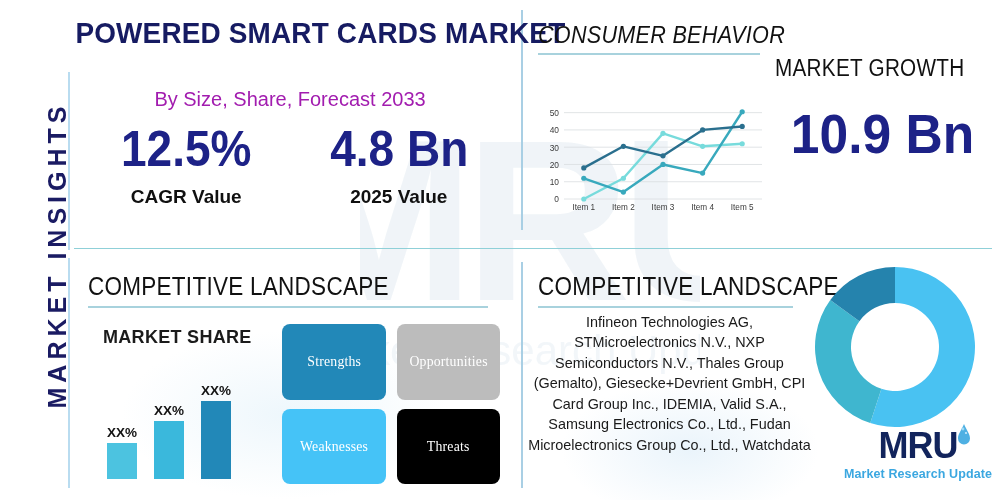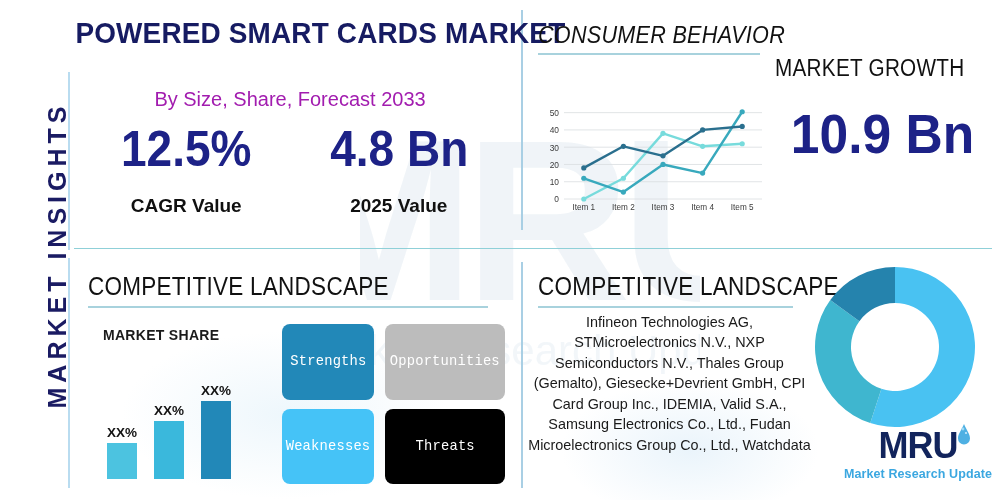--- a/index.html
+++ b/index.html
@@ -126,21 +126,21 @@
     font-weight: 700;
     font-size: 50px;
     color: #1d2287;
     line-height: 1.1;
     transform: scaleX(.92);
   }
   .kpi-label {
     font-weight: 700;
     font-size: 19px;
     color: #101010;
-    margin-top: 18px;
+    margin-top: 9px;
   }
 
   
   .sec-title {
     font-family: "Liberation Sans Narrow", "Liberation Sans", sans-serif;
     font-weight: 400;
     font-size: 24px;
     letter-spacing: .3px;
     color: #111111;
     transform: scaleX(.9);
@@ -183,41 +183,41 @@
 
   
   #comp-left-title-wrap {
     position: absolute; left: 88px; top: 272px; z-index: 3;
   }
   #comp-left-title-wrap .sec-title { font-size: 25px; }
   #comp-left-title-wrap .sec-underline { width: 400px; margin-top: 5px; }
 
   .mshare-label {
     position: absolute; left: 103px; top: 327px;
-    font-weight: 700; font-size: 14px; letter-spacing: .3px;
+    font-weight: 700; font-size: 18px; letter-spacing: .3px;
     color: #1b1b1b; z-index: 3;
   }
   .barchart {
     position: absolute; left: 95px; top: 335px;
     width: 165px; height: 148px; z-index: 3;
   }
   .swot {
     position: absolute; left: 282px; top: 324px;
     width: 218px; height: 160px;
     display: grid;
     grid-template-columns: 1fr 1fr;
     grid-template-rows: 1fr 1fr;
     gap: 9px 11px;
     z-index: 3;
   }
   .swot-box {
     border-radius: 8px;
     display: flex; align-items: center; justify-content: center;
     color: #ffffff;
-    font-family: Liberation Mono, monospace;
+    font-family: Liberation Serif, serif;
     font-size: 15px;
     letter-spacing: .2px;
     transform-origin: center;
   }
   .swot-box span { transform: scaleX(.92); display:block; }
 
   
   #comp-right-title-wrap {
     position: absolute; left: 538px; top: 272px; z-index: 3;
   }

